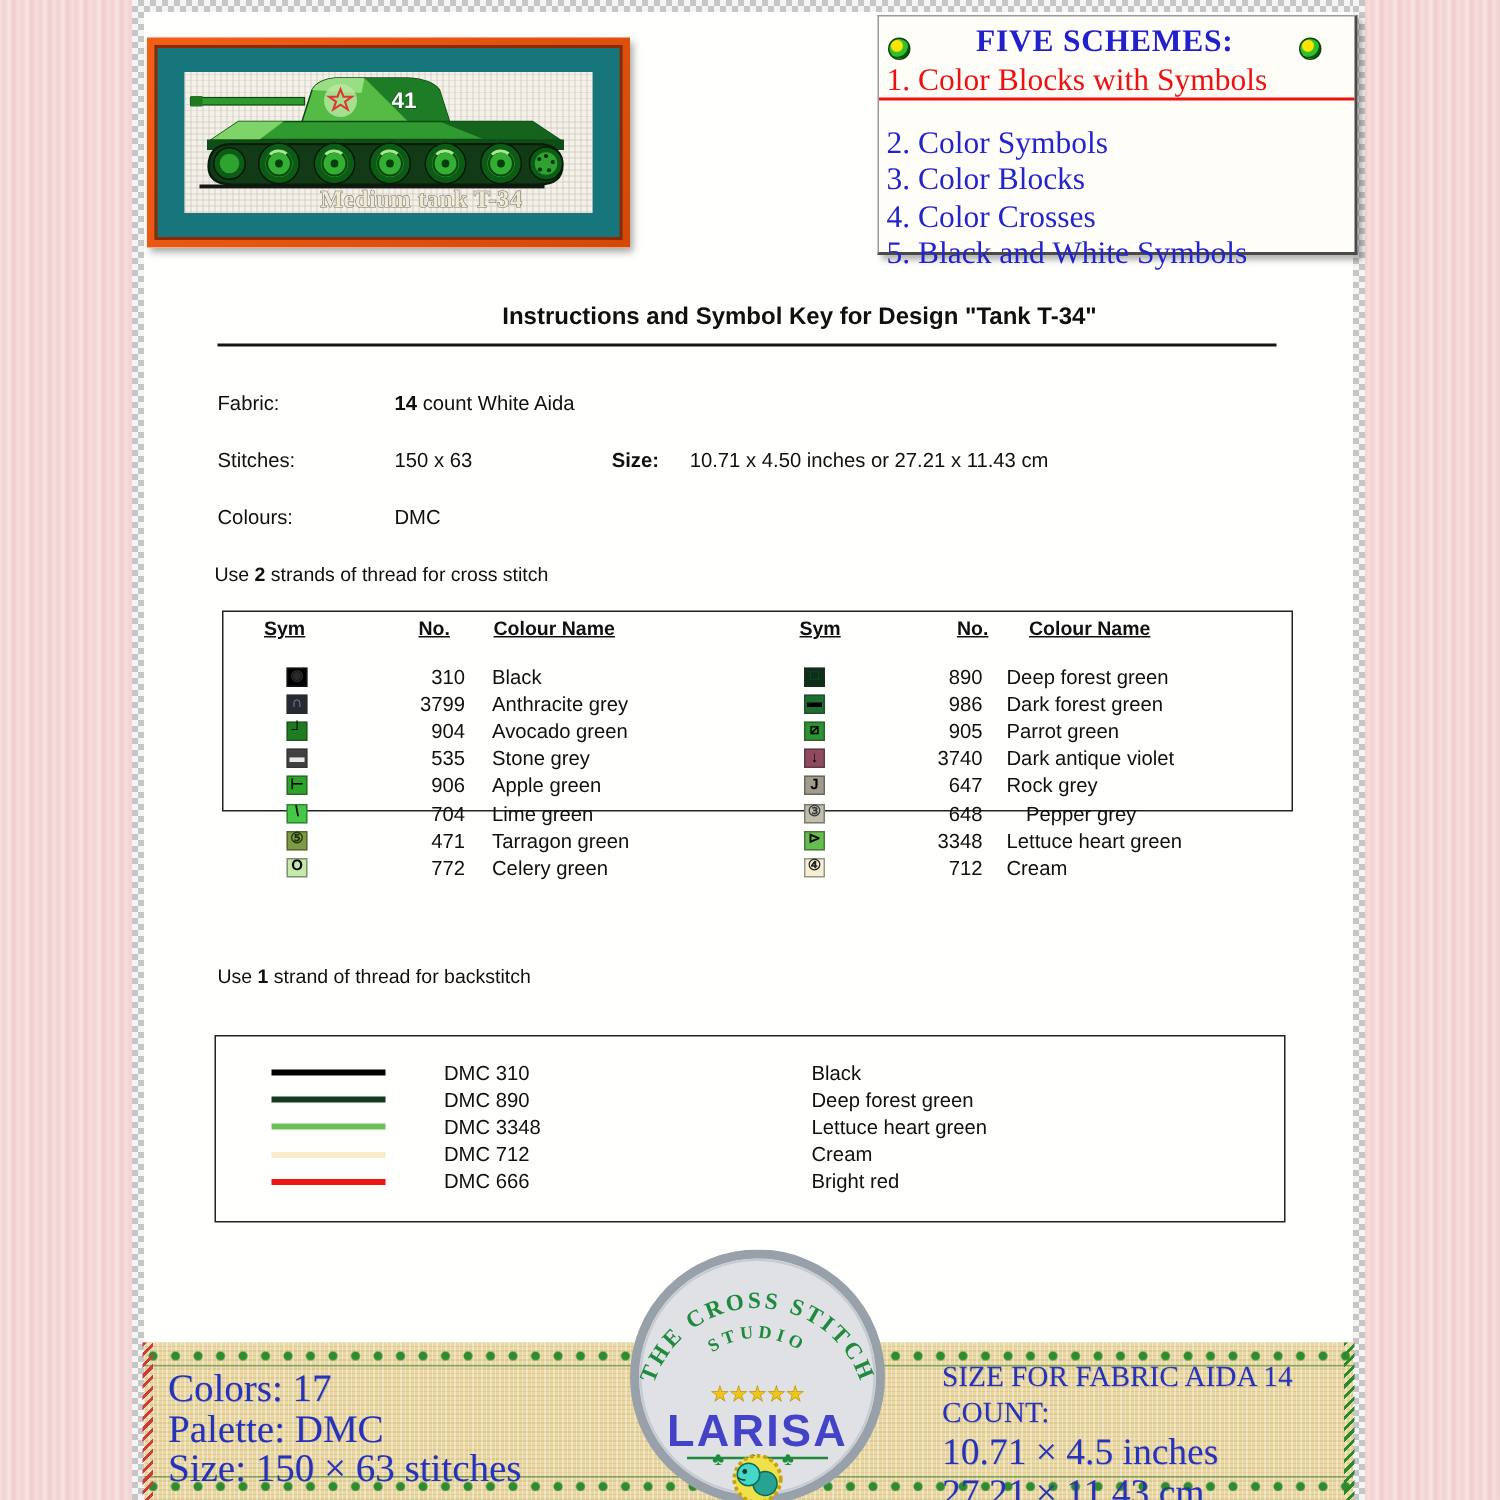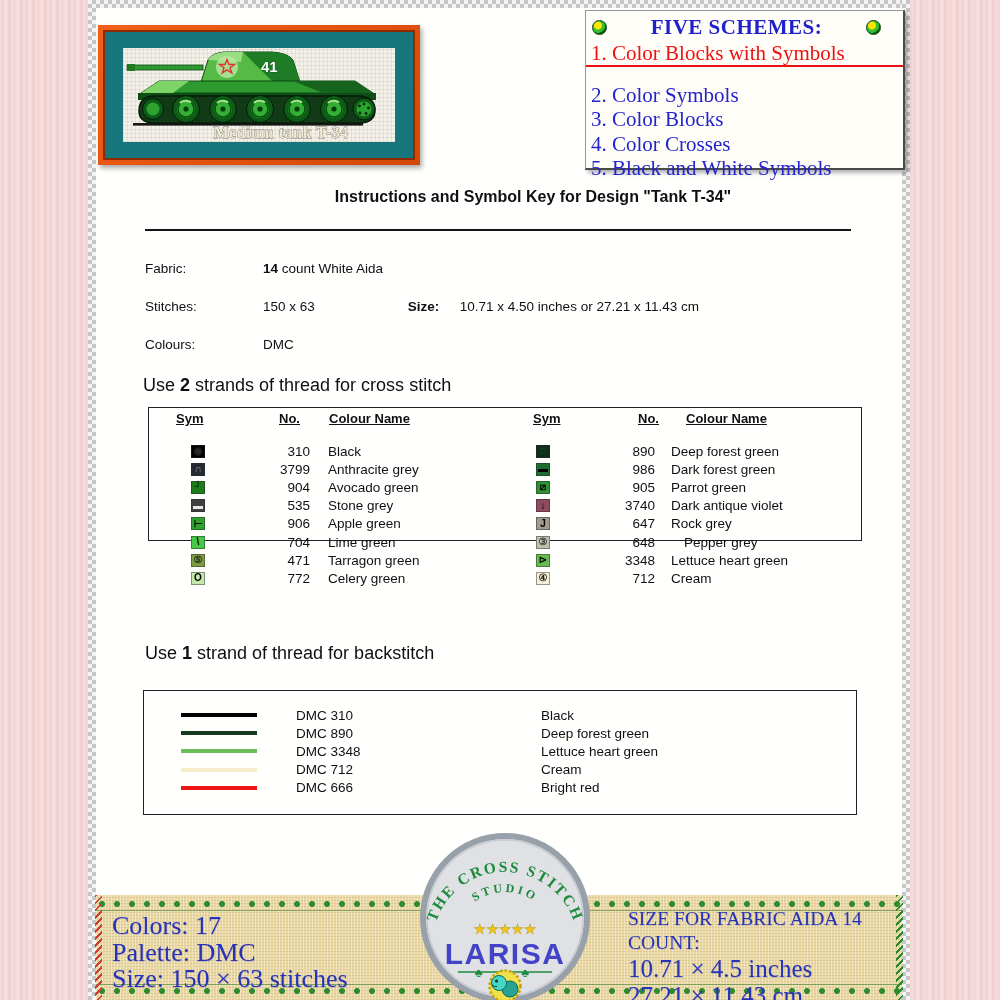--- a/index.html
+++ b/index.html
@@ -21,38 +21,38 @@
   .tank-frame-in { width:100%; height:100%; border:2px solid #8f2a00; background:#17767c; padding:16px 18px; }
   .tank-canvas { width:272px; height:94px; background:#f4f1ea;
                  background-image:
                    repeating-linear-gradient(0deg, rgba(200,195,180,.35) 0 1px, transparent 1px 4px),
                    repeating-linear-gradient(90deg, rgba(200,195,180,.35) 0 1px, transparent 1px 4px); }
 
   
   .schemes { position:absolute; left:497px; top:10px; width:320px; height:160px;
              background:#fffdf8; border:1px solid #9a9a9a; border-right:2px solid #4a4a4a; border-bottom:2px solid #4a4a4a;
              box-shadow:3px 3px 4px rgba(0,0,0,.3); font-family:"Liberation Serif", serif; }
-  .schemes-head { display:flex; align-items:center; padding:4px 22px 1px 6px; }
+  .schemes-head { display:flex; align-items:flex-end; padding:4px 22px 1px 6px; }
   .schemes-title { flex:1; text-align:center; font-size:21px; font-weight:bold; color:#2121cc; letter-spacing:.5px; }
   .bullet { width:15px; height:15px; border-radius:50%; border:1px solid #06470a;
             background: radial-gradient(circle at 38% 35%, #ffe400 0 3.5px, #2fbf2f 4.5px 7px, #0a5a0a 7.5px); }
   .scheme-item { font-size:21px; line-height:24.2px; padding-left:5px; white-space:nowrap; }
   .scheme-item.first { border-bottom:2px solid #ee1111; margin-bottom:2px; }
 
   
-  .doc-title { position:absolute; left:0; top:188px; width:890px; text-align:center;
+  .doc-title { position:absolute; left:0; top:203px; width:890px; text-align:center;
                font-size:16px; font-weight:bold; color:#101010; }
   .rule { position:absolute; left:57px; top:229px; width:706px; height:2px; background:#141414; }
 
   .inforow { position:absolute; left:57px; font-size:13.5px; color:#101010; }
   .inforow .lbl { display:inline-block; width:118px; font-weight:normal; }
   .inforow .lbl2 { display:inline-block; width:52px; font-weight:bold; margin-left:93px; }
   .b { font-weight:bold; }
 
-  .note { position:absolute; left:55px; font-size:18px; color:#101010; }
+  .note { position:absolute; left:55px; font-size:13px; color:#101010; }
 
   .symtable { position:absolute; left:60px; top:407px; width:714px; height:134px; border:1.5px solid #222; }
   .symhead { position:absolute; top:3px; font-size:13px; font-weight:bold; text-decoration:underline; color:#101010; }
   .sym-col { position:absolute; top:34px; width:357px; }
   .sym-col.rt { left:357px; }
   .sym-row { display:flex; align-items:center; height:18.2px; font-size:13.5px; color:#101010; }
   .swatch { width:14px; height:13px; margin-left:42px; border:1px solid rgba(40,40,40,.45);
             display:flex; align-items:center; justify-content:center; }
   .swatch i { font-style:normal; font-size:10px; line-height:10px; font-weight:bold; }
   .sym-no { display:inline-block; width:105px; text-align:right; }

